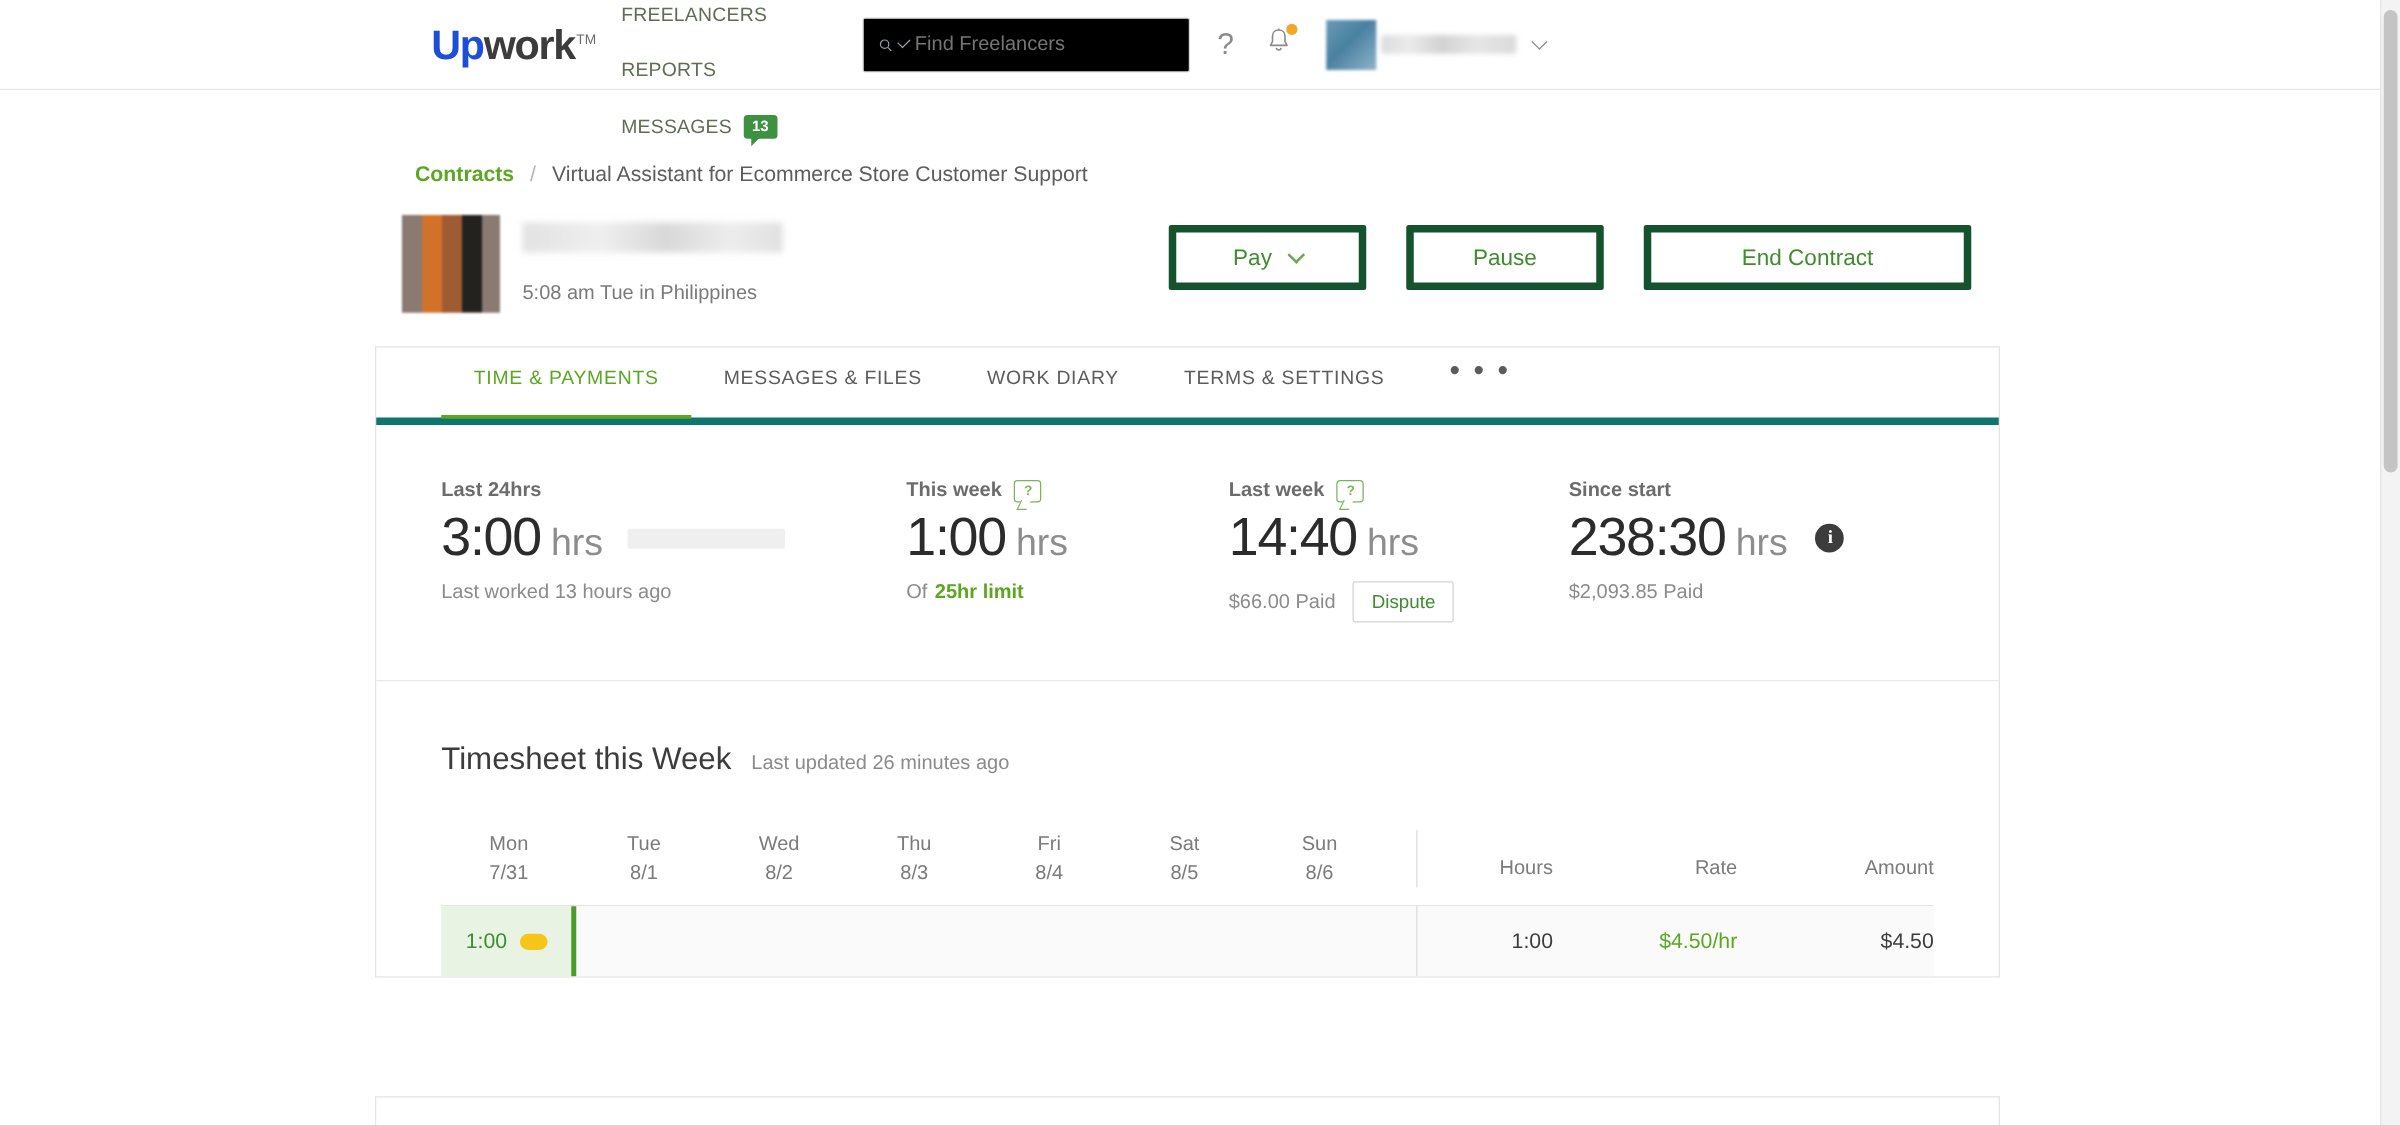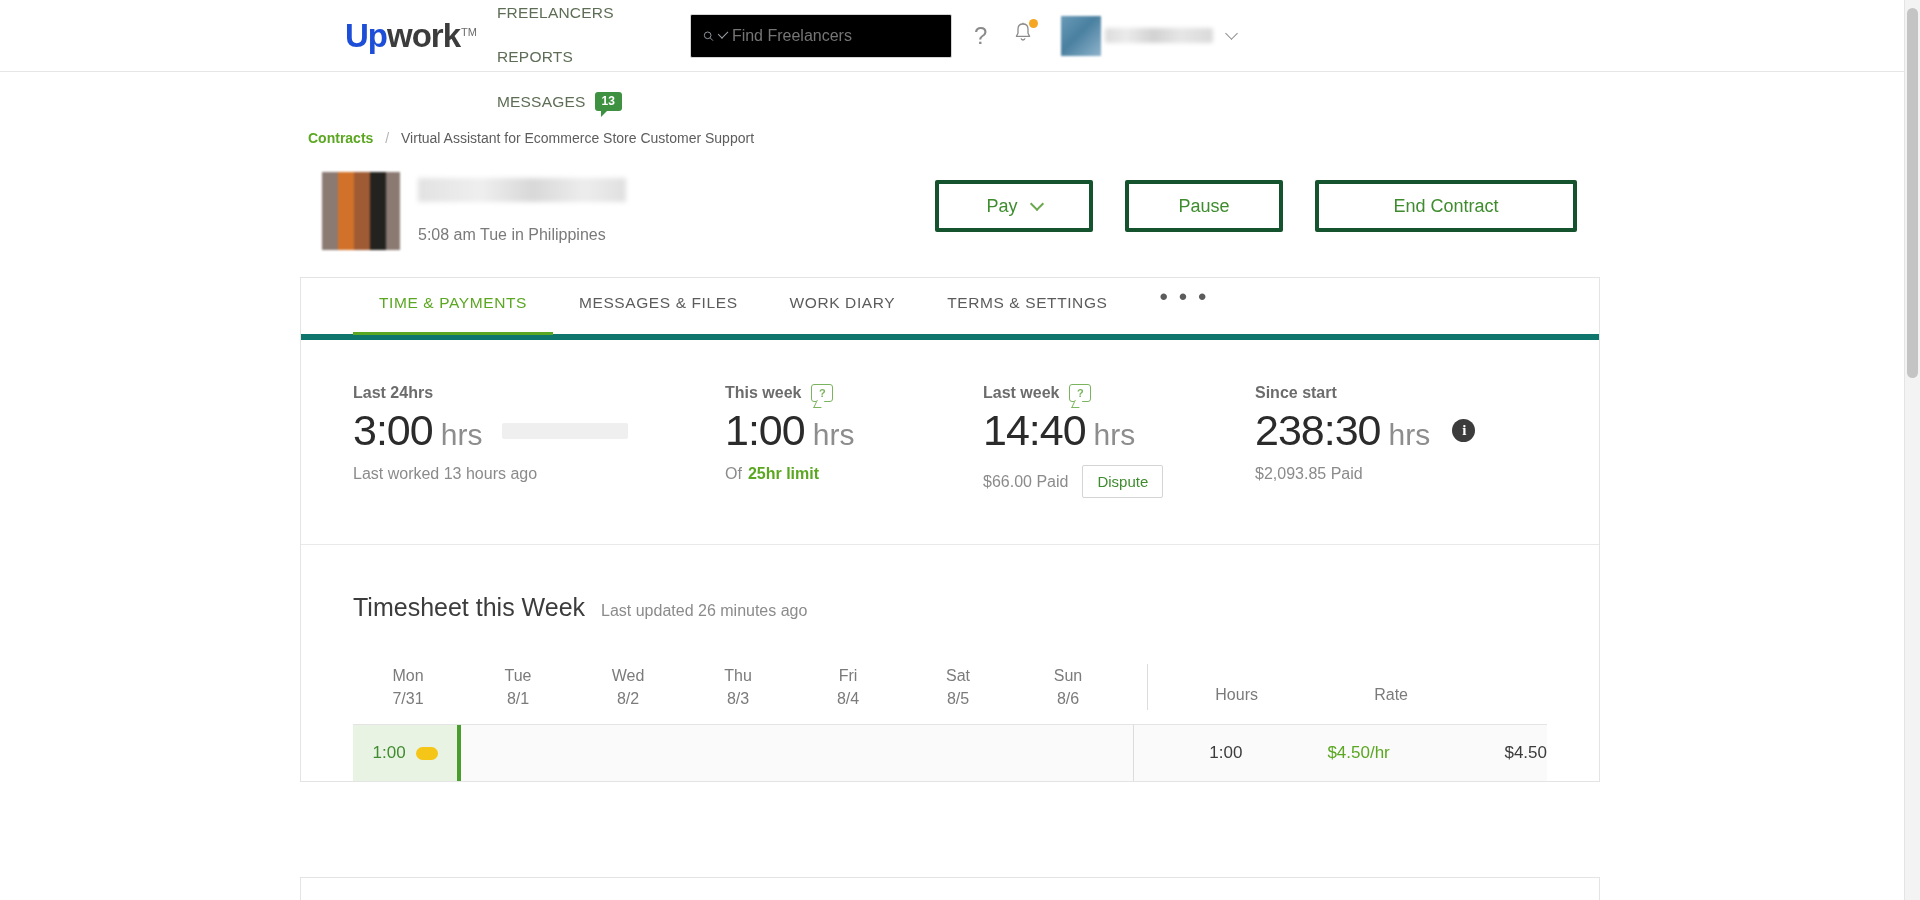--- a/index.html
+++ b/index.html
@@ -51,39 +51,39 @@
     filter: blur(1.2px);
   }
   .name-blur {
     margin-left:4px; width:108px; height:15px; border-radius:2px;
     background:linear-gradient(90deg,#dcdcdc 0%,#ebebeb 20%,#d2d2d2 45%,#e6e6e6 70%,#dadada 100%);
     filter: blur(2px);
   }
   .acct-chev { margin-left:14px; width:9px; height:9px; border-right:1.5px solid #8a8a8a; border-bottom:1.5px solid #8a8a8a; transform:rotate(45deg); margin-top:-4px; }
 
   
-  .crumb { position:absolute; top:130px; left:308px; font-size:14px; color:#5d5d5d; }
+  .crumb { position:absolute; top:130px; left:332px; font-size:17px; color:#5d5d5d; }
   .crumb a { color:#5ba721; font-weight:600; text-decoration:none; }
   .crumb .sep { color:#b5b5b5; margin:0 8px; }
 
   .who { position:absolute; top:172px; left:322px; display:flex; gap:18px; }
   .who-avatar { width:78px; height:78px;
     background:
       repeating-linear-gradient(90deg,#8a7a72 0 16px,#d2722a 16px 32px,#9f5b33 32px 48px,#24221f 48px 64px),
       #b08a6a;
     filter: blur(1px);
   }
   .who-name { width:208px; height:24px; margin-top:6px;
     background:linear-gradient(90deg,#e2e2e2,#efefef 30%,#d8d8d8 55%,#ededed 80%,#e0e0e0);
     filter: blur(2.5px); }
   .who-time { margin-top:24px; font-size:16px; color:#7a7a7a; }
 
   .actions { position:absolute; top:180px; left:935px; display:flex; gap:32px; }
   .btn {
-    border:4px solid #14532d; border-radius:2px; background:#fff;
+    border:6px solid #14532d; border-radius:2px; background:#fff;
     color:#3f8c2f; font-size:18px; height:52px; display:flex; align-items:center;
     justify-content:center; gap:14px; cursor:pointer; padding:0 28px;
   }
   .btn.pay { width:158px; }
   .btn.pause { width:158px; }
   .btn.end { width:262px; }
   .btn .dchev { width:10px; height:10px; border-right:2px solid #6aa84f; border-bottom:2px solid #6aa84f; transform:rotate(45deg); margin-top:-5px; }
 
   
   .card { position:absolute; top:277px; left:300px; width:1300px; background:#fff; border:1px solid #e4e4e4; }
@@ -322,20 +322,21 @@
             <div>8/5</div>
           </div>
           <div class="dayh">
             <div>Sun</div>
             <div>8/6</div>
           </div>
           <div class="spacerh"></div>
           <div class="divider-col"></div>
           <div class="numh hours" style="padding-top:22px">Hours</div>
           <div class="numh rate" style="padding-top:22px">Rate</div>
+          <div class="numh amount" style="padding-top:22px">Amount</div>
         </div>
 
         <div class="grid-row">
           <div class="daycell filled">
             <span>1:00</span>
             <span class="pill"></span>
           </div>
           <div class="daycell"></div>
           <div class="daycell"></div>
           <div class="daycell"></div>

